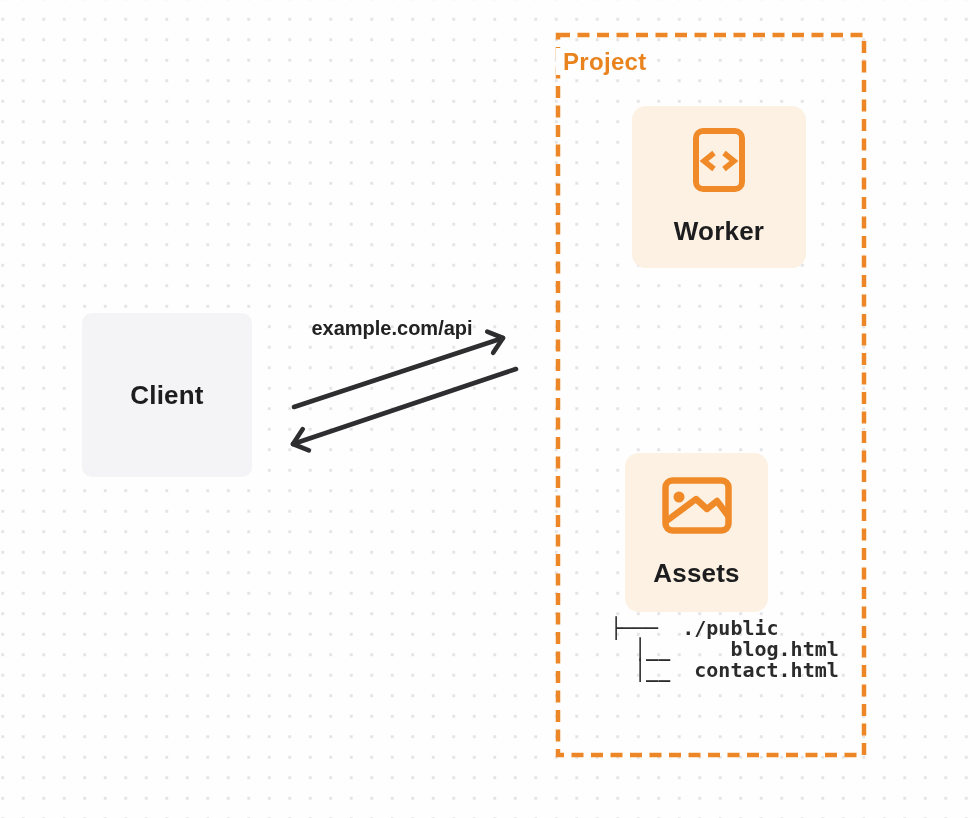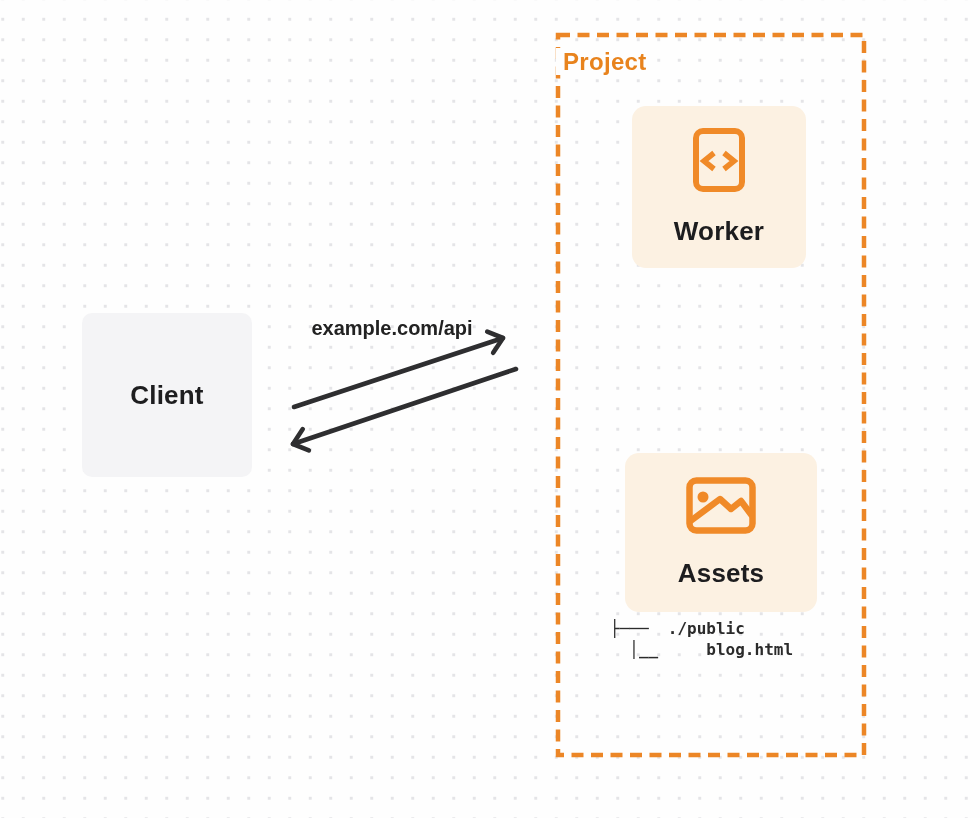--- a/index.html
+++ b/index.html
@@ -14,39 +14,39 @@
   svg.overlay { position:absolute; left:0; top:0; }
 
   .card {
     position:absolute; display:flex; flex-direction:column;
     align-items:center; justify-content:center; border-radius:14px;
   }
   .node-label { font-size:26px; font-weight:700; color:#1D1D1F; letter-spacing:.2px; }
 
   .client { left:82px; top:313px; width:170px; height:164px; background:#F4F4F6; border-radius:10px;align-items:center; }
   .worker { left:632px; top:106px; width:174px; height:162px; background:#FCF1E2; gap:24px; }
-  .assets { left:625px; top:453px; width:192px; height:159px; background:#FCF1E2; gap:24px; }
+  .assets { left:625px; top:453px; width:143px; height:159px; background:#FCF1E2; gap:24px; }
 
   .api-label {
     position:absolute; left:302px; top:288px; width:180px; text-align:center;
     font-size:20px; font-weight:700; color:#222222;margin-top:29px;
   }
 
   .project-title {
     position:absolute; left:556px; top:20px; width:310px; text-align:left; pointer-events:none;margin-top:28px;
   }
   .project-title span {
     background:#FEFEFE; padding:0 7px;
     font-size:24px; font-weight:700; color:#E8831D; letter-spacing:.3px;
   }
 
   .tree {
     position:absolute; left:610px; top:618px; margin:0;
     font-family:"DejaVu Sans Mono","Liberation Mono",monospace;
-    font-weight:700; font-size:16px; line-height:21px; color:#2B2B2B;
+    font-weight:700; font-size:20px; line-height:21px; color:#2B2B2B;
   }
   .tree span { display:block; white-space:pre; }
 </style>
 </head>
 <body>
 
 <div class="canvas">
 
   <svg class="overlay" width="980" height="818" viewBox="0 0 980 818">
     <defs>
@@ -80,15 +80,15 @@
 
   <div class="card assets">
     <svg width="70" height="57" viewBox="0 0 70 57">
       <rect x="3.5" y="3.5" width="63" height="50" rx="7" fill="none" stroke="#F08A28" stroke-width="6.5"></rect>
       <circle cx="17" cy="20" r="5.5" fill="#F08A28"></circle>
       <path d="M4.5 44 L34 22 L45 32 L55 24 L65.5 38" fill="none" stroke="#F08A28" stroke-width="6.5" stroke-linejoin="round" stroke-linecap="round"></path>
     </svg>
     <span class="node-label">Assets</span>
   </div>
 
-  <pre class="tree"><span>├───  ./public</span><span>  │__     blog.html</span></pre>
+  <pre class="tree"><span>├───  ./public</span><span>  │__     blog.html</span><span>  │__  contact.html</span></pre>
 
 </div>
 
 </body></html>

